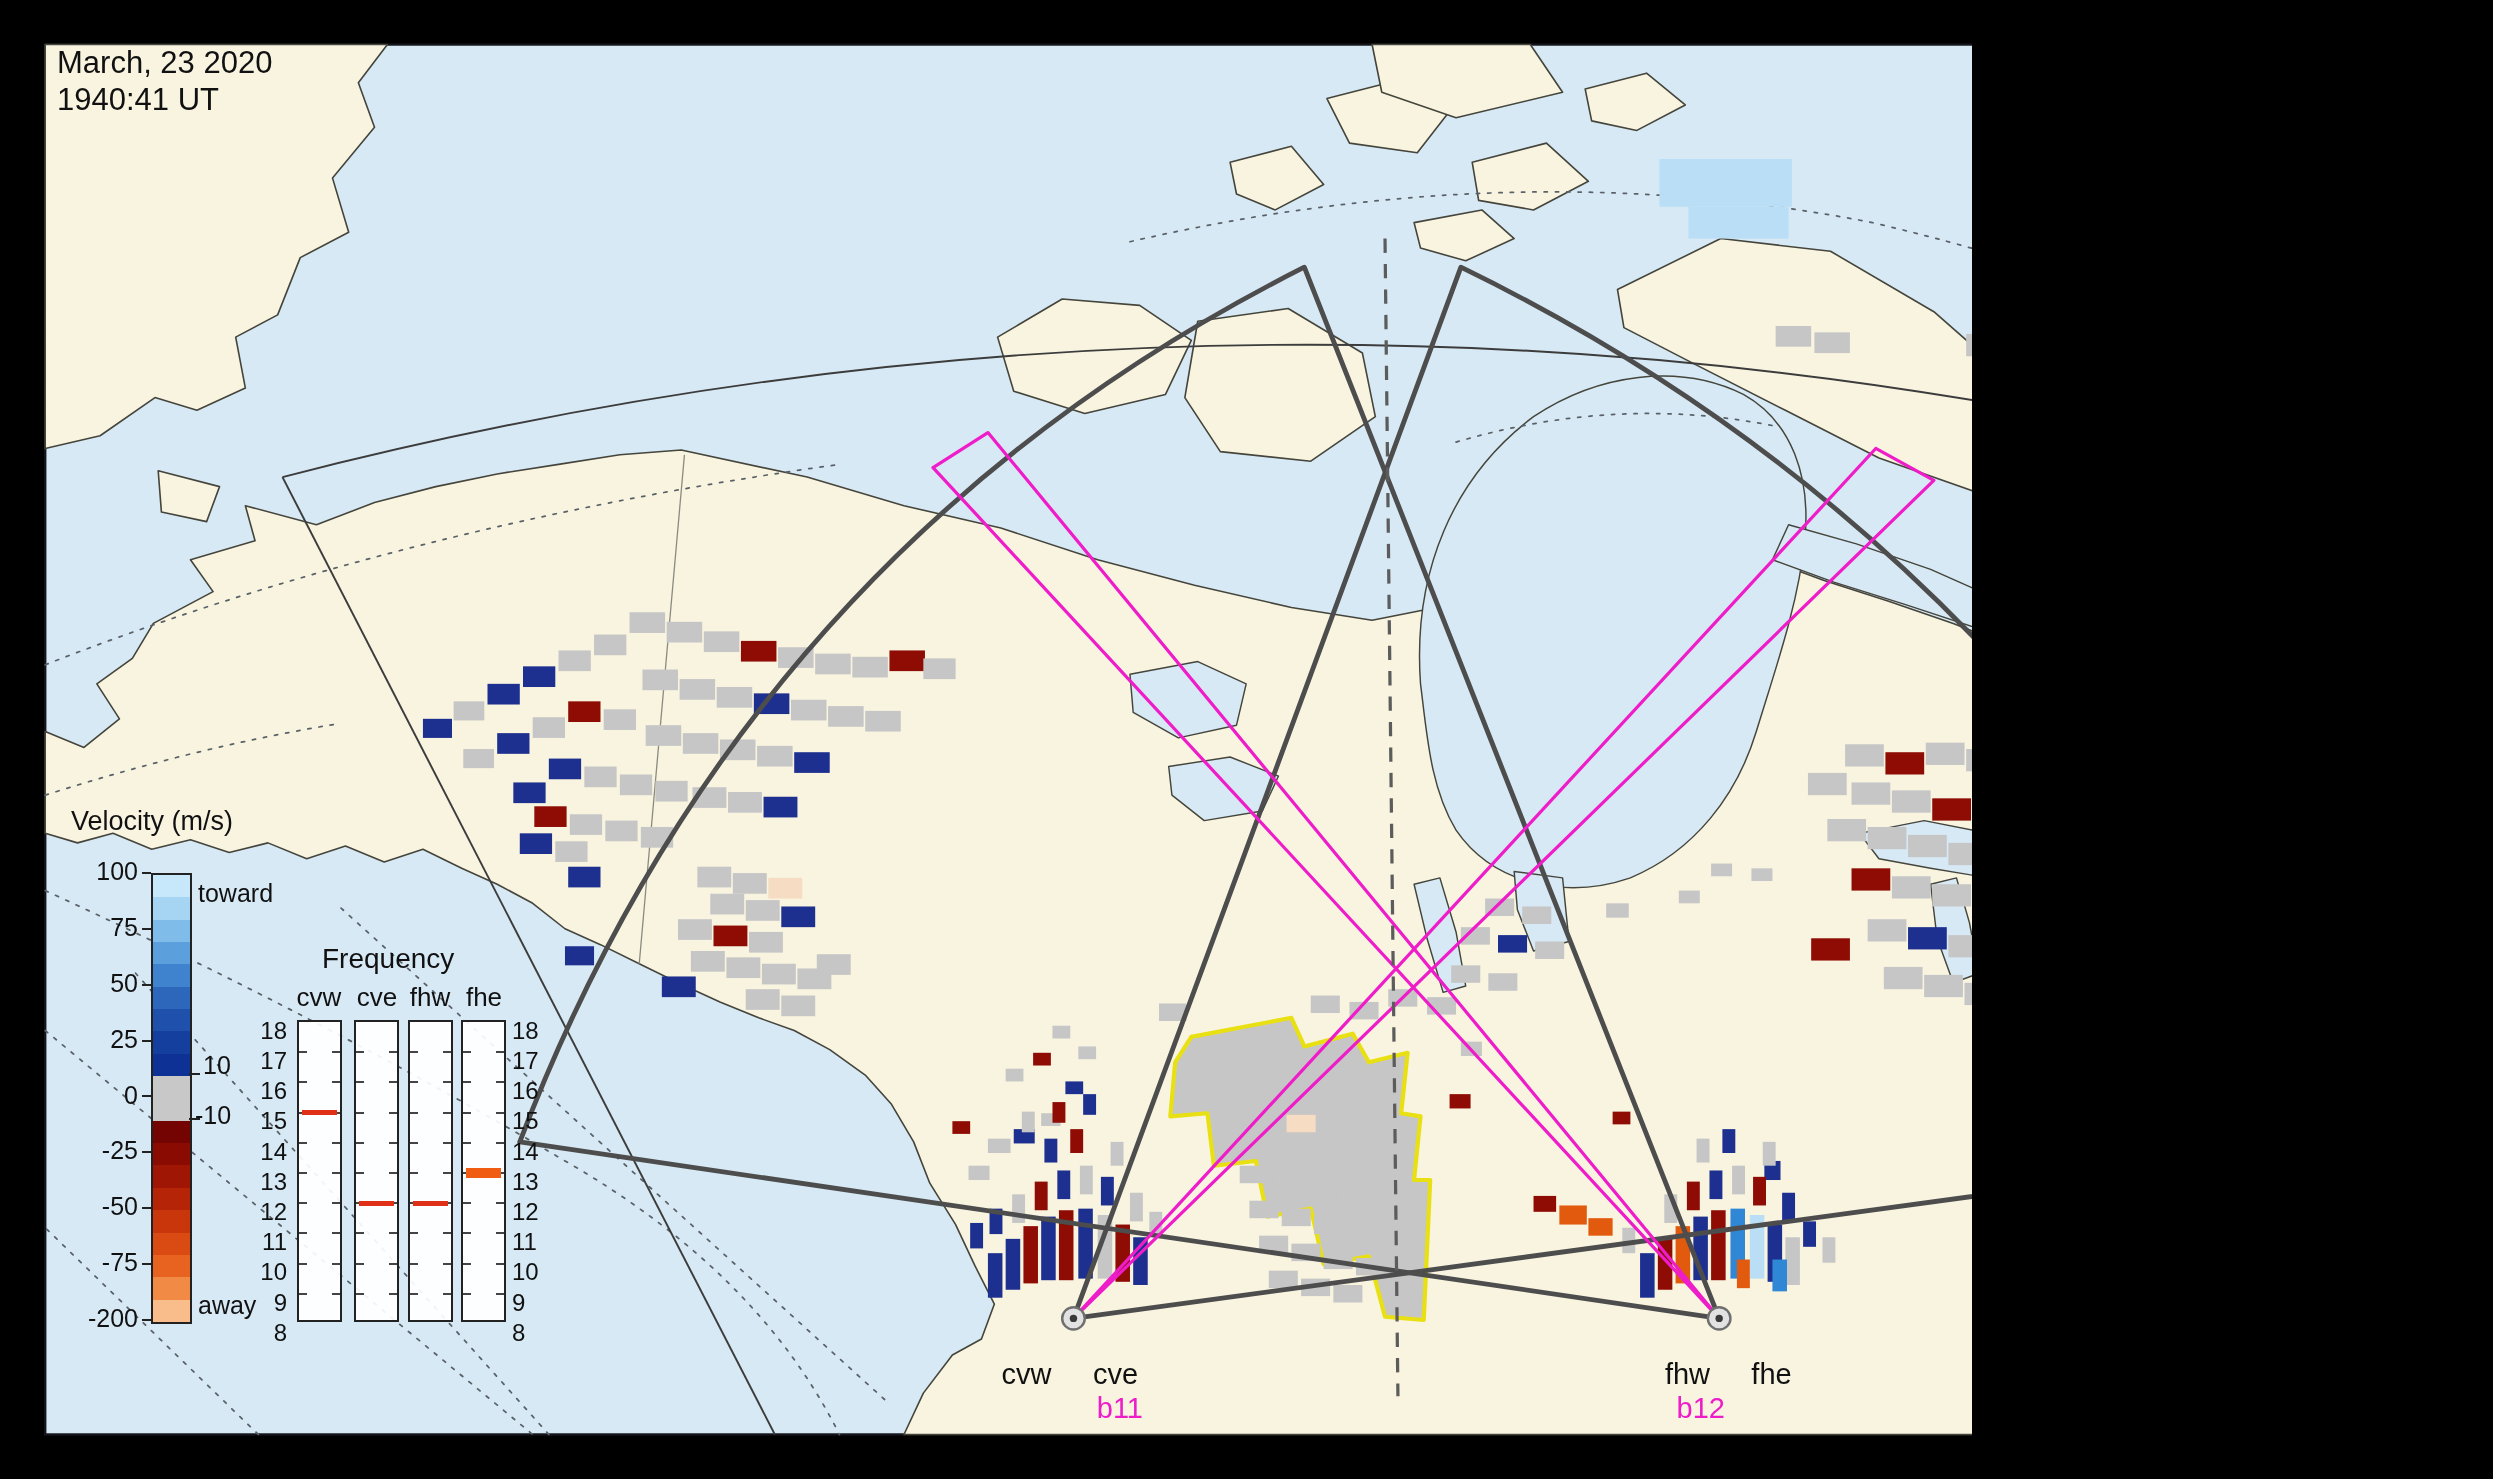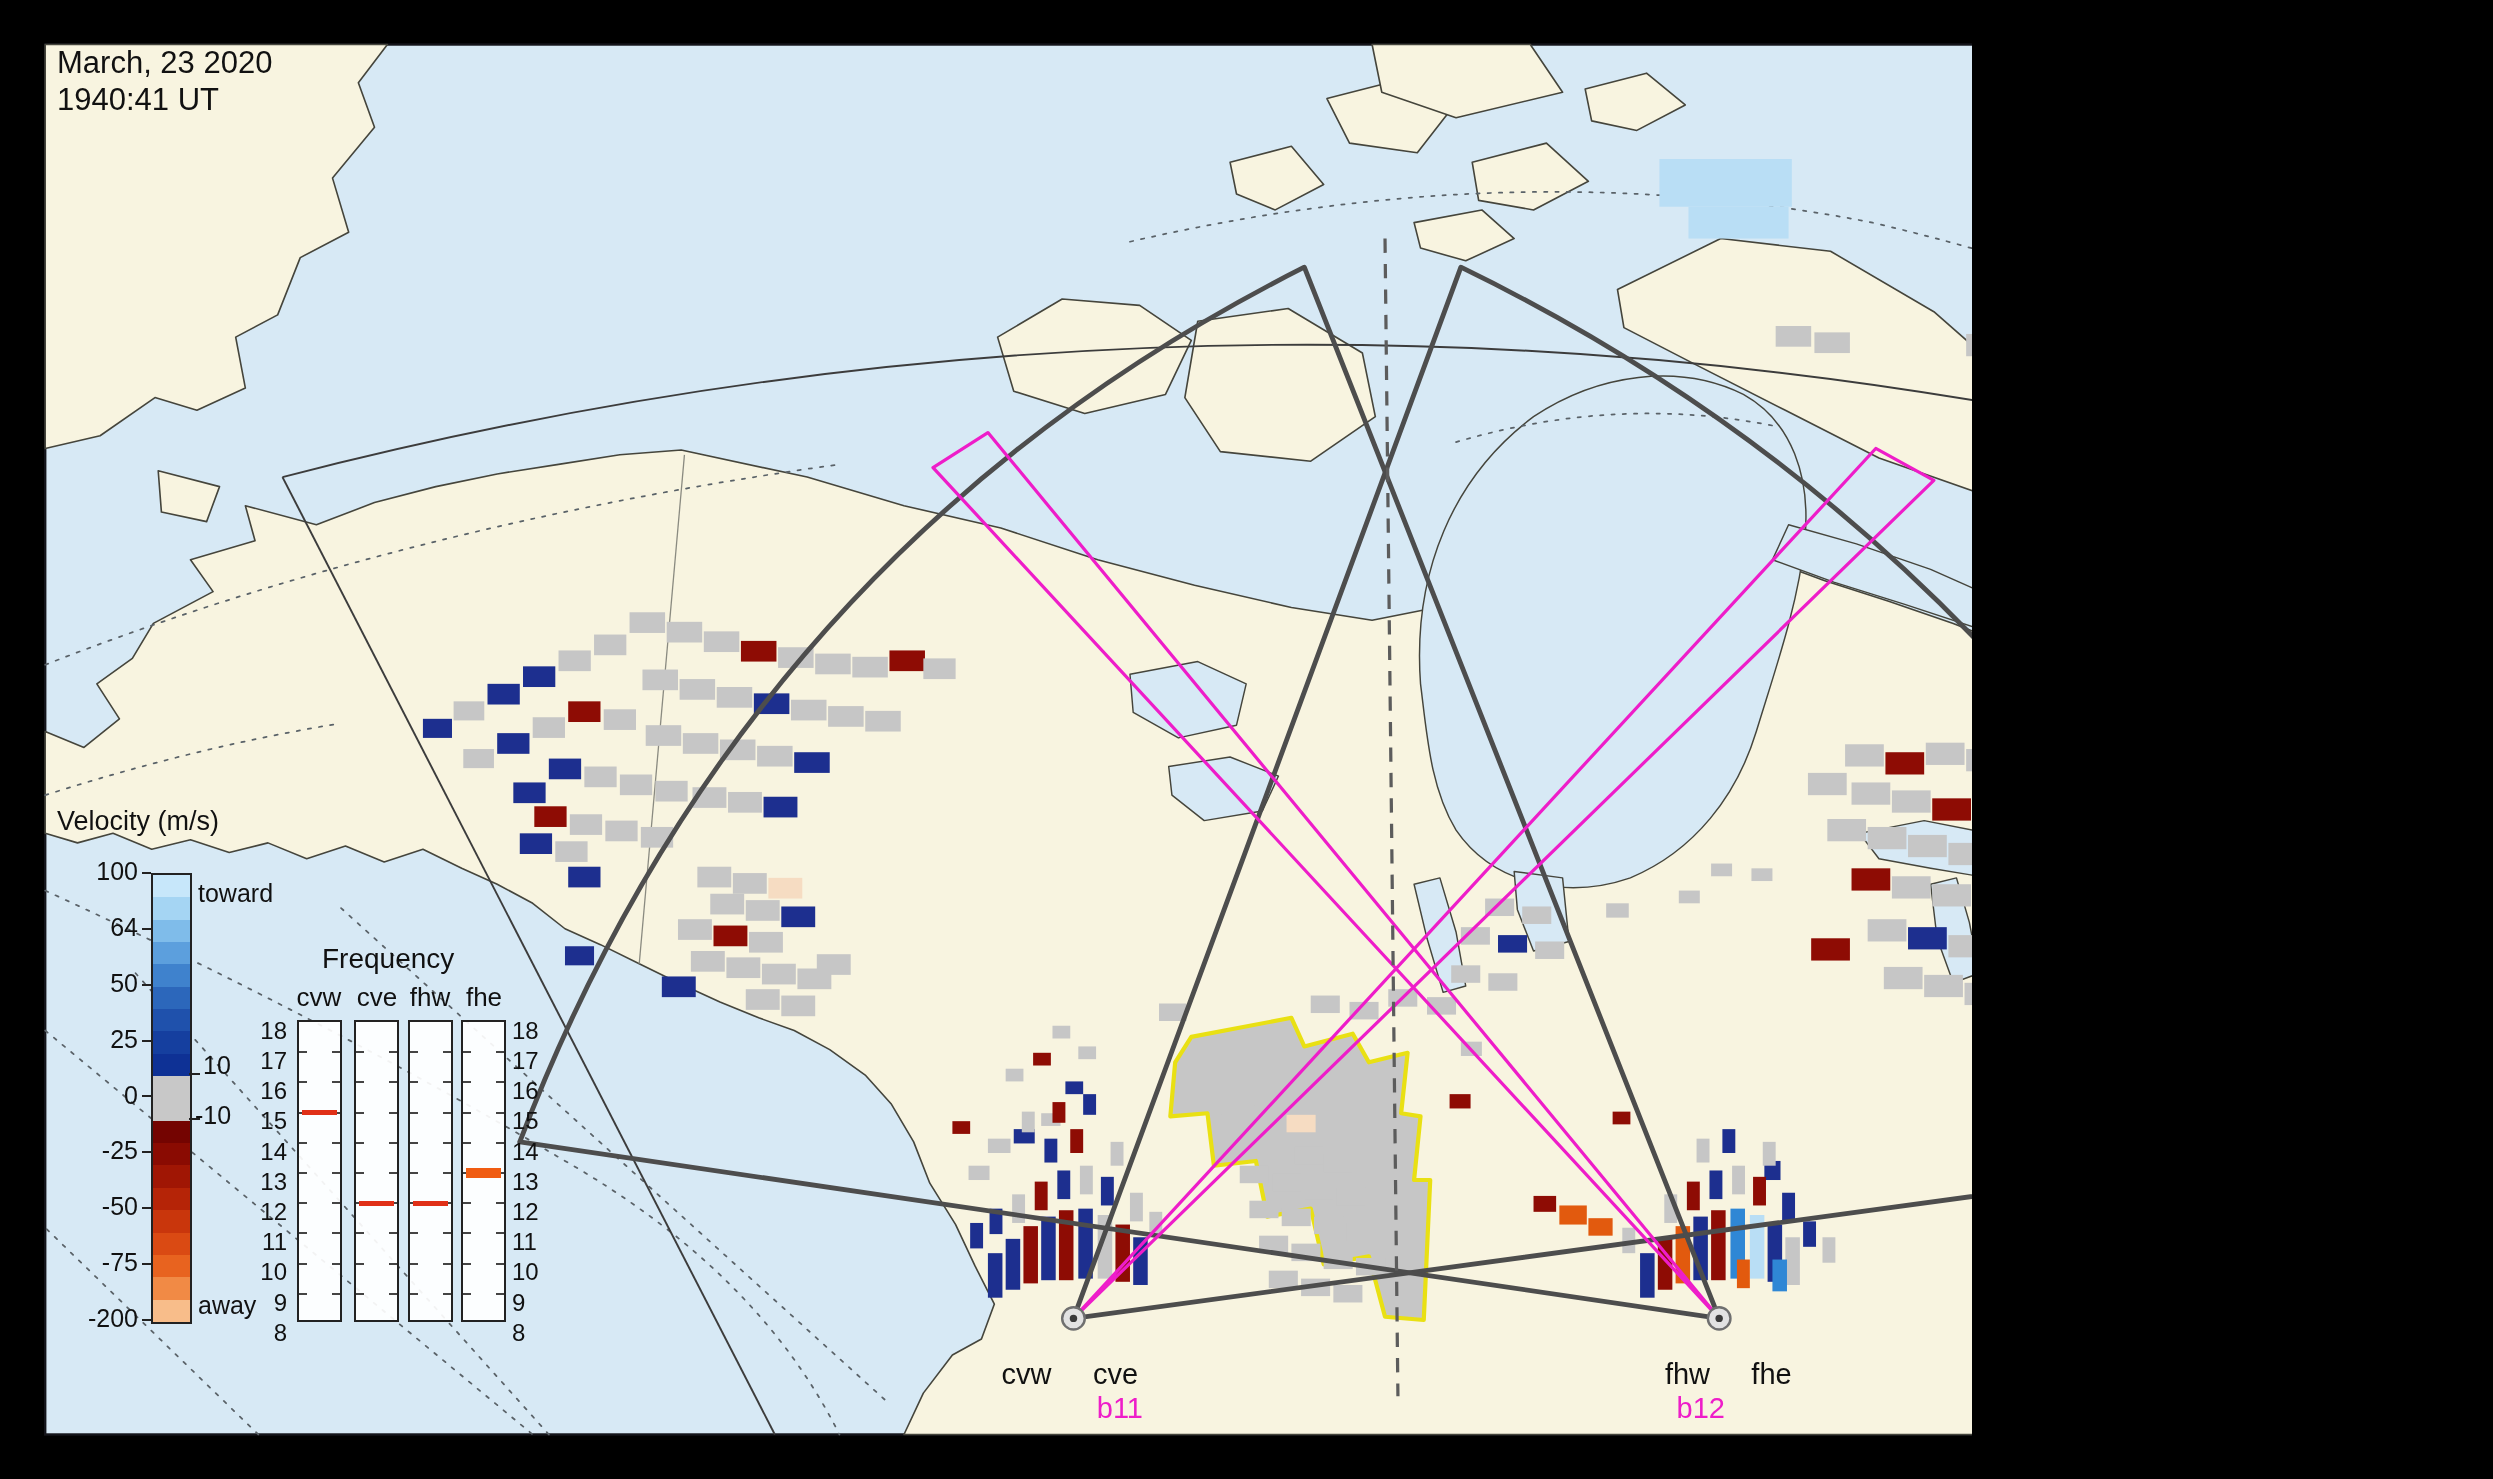--- a/index.html
+++ b/index.html
@@ -368,21 +368,21 @@
       <circle cx="1065" cy="829" r="2.3" fill="#3a3a3a"></circle>
     </g>
   </svg>
 
   <div class="overlay" style="left:57px;top:44px;">
     <div class="title-line">March, 23 2020</div>
     <div class="title-line">1940:41 UT</div>
   </div>
 
   <div>
-    <div class="overlay vel-title" style="left:57px;top:806px;">Velocity (m/s)</div>
+    <div class="overlay vel-title" style="left:71px;top:806px;">Velocity (m/s)</div>
     <div id="colorbar">
         <div style="height: 5%; background: rgb(199, 231, 250);"></div>
         <div style="height: 5%; background: rgb(165, 213, 243);"></div>
         <div style="height: 5%; background: rgb(127, 188, 234);"></div>
         <div style="height: 5%; background: rgb(92, 159, 221);"></div>
         <div style="height: 5%; background: rgb(63, 130, 205);"></div>
         <div style="height: 5%; background: rgb(44, 103, 187);"></div>
         <div style="height: 5%; background: rgb(31, 81, 172);"></div>
         <div style="height: 5%; background: rgb(21, 63, 159);"></div>
         <div style="height: 5%; background: rgb(14, 49, 149);"></div>
@@ -393,21 +393,21 @@
         <div style="height: 5%; background: rgb(181, 36, 7);"></div>
         <div style="height: 5%; background: rgb(201, 54, 12);"></div>
         <div style="height: 5%; background: rgb(218, 74, 19);"></div>
         <div style="height: 5%; background: rgb(232, 99, 31);"></div>
         <div style="height: 5%; background: rgb(241, 138, 69);"></div>
         <div style="height: 5%; background: rgb(248, 189, 138);"></div>
       </div>
     <div id="vel-ticks">
         <div class="vtick" style="top: 857px;">100</div>
         <div class="vtickmark" style="top: 872px;"></div>
-        <div class="vtick" style="top: 913px;">64</div>
+        <div class="vtick" style="top: 913px;">75</div>
         <div class="vtickmark" style="top: 928px;"></div>
         <div class="vtick" style="top: 969px;">50</div>
         <div class="vtickmark" style="top: 984px;"></div>
         <div class="vtick" style="top: 1025px;">25</div>
         <div class="vtickmark" style="top: 1040px;"></div>
         <div class="vtick" style="top: 1081px;">0</div>
         <div class="vtickmark" style="top: 1095px;"></div>
         <div class="vtick" style="top: 1136px;">-25</div>
         <div class="vtickmark" style="top: 1151px;"></div>
         <div class="vtick" style="top: 1192px;">-50</div>

